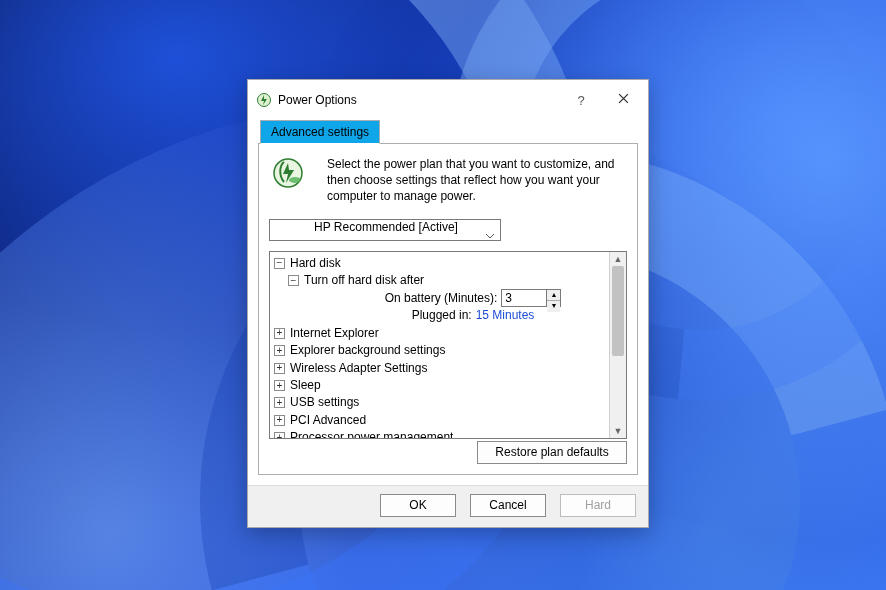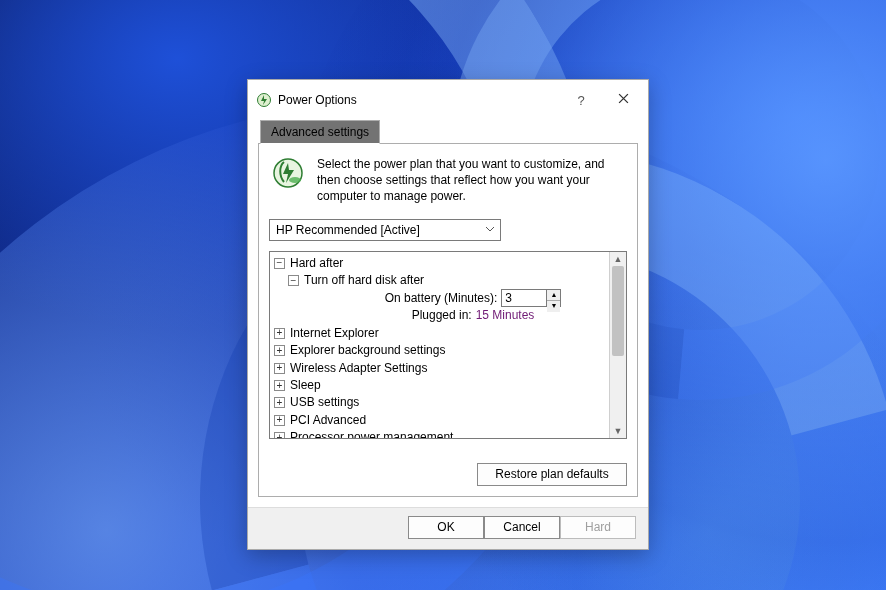--- a/index.html
+++ b/index.html
@@ -92,53 +92,54 @@
     
     .tab-strip {
       display: flex;
       margin-bottom: -1px;
       padding-left: 2px;
     }
     .tab {
       padding: 4px 10px 4px 10px;
       border: 1px solid #adadad;
       border-bottom: 1px solid #fff;
-      background: #737373;
+      background: #0ea5e9;
       font-size: 12px;
       position: relative;
       z-index: 2;
     }
     .tab-panel {
       border: 1px solid #adadad;
       padding: 10px 10px 10px 10px;
       position: relative;
       z-index: 1;
     }
 
     .description {
       display: flex;
-      gap: 12px;
+      gap: 22px;
       margin-bottom: 10px;
       padding: 2px 2px 4px 2px;
       justify-content: flex-end;
     }
     .desc-icon { width: 34px; height: 34px; flex: none; }
     .desc-text { font-size: 12px; color: #000; line-height: 1.35; }
 
     .plan-select {
       width: 232px;
       height: 22px;
       border: 1px solid #7a7a7a;
       background: #fff;
       display: flex;
       align-items: center;
       padding: 0 4px 0 6px;
       font-size: 12px;
       margin-bottom: 10px;
       position: relative;
+      flex-direction: column;
     }
     .plan-select .chev {
       margin-left: auto;
       width: 12px; display:flex; justify-content:center;
     }
 
     .tree-box {
       border: 1px solid #7a7a7a;
       height: 188px;
       overflow: hidden;
@@ -179,21 +180,21 @@
       display: inline-flex; align-items: center; justify-content: center;
       margin-right: 5px;
       font-size: 10px; line-height: 1;
       background: #fff;
       color: #333;
       flex: none;
     }
     .ind1 { padding-left: 14px; }
     .ind3 { padding-left: 50px; justify-content: center; }
     .label { color: #000; }
-    .link-val { color: #701a75; margin-left: 4px; }
+    .link-val { color: #1d4ed8; margin-left: 4px; }
     .spinner-input {
       width: 46px;
       height: 18px;
       border: 1px solid #7a7a7a;
       font-size: 12px;
       padding: 0 3px;
       margin-left: 4px;
       vertical-align: middle;
     }
     .spinner-btns {
@@ -205,40 +206,40 @@
     }
     .spinner-btns div {
       flex:1; display:flex; align-items:center; justify-content:center;
       font-size: 7px; background:#efefef;
     }
     .spinner-btns div:first-child { border-bottom: 1px solid #aaa; }
 
     .restore-row {
       display: flex;
       justify-content: flex-end;
-      margin-top: 24px;
+      margin-top: 2px;
     }
     .btn {
       min-width: 72px;
       height: 23px;
       padding: 0 12px;
       border: 1px solid #8a8a8a;
       background: #fdfdfd;
       font-size: 12px;
       display: inline-flex;
       align-items: center;
       justify-content: center;
     }
     .btn.restore { min-width: 150px; }
     .btn.disabled { color: #a0a0a0; border-color: #bcbcbc; }
 
     .footer {
       display: flex;
       justify-content: flex-end;
-      gap: 0;
+      gap: 14px;
       padding: 8px 12px 10px 0;
       background: #f0f0f0;
       border-top: 1px solid #ddd;
     }
     .footer .btn { min-width: 76px; }
   </style>
 </head>
 <body>
 
 <div class="wallpaper">
@@ -297,21 +298,21 @@
               <path d="M0 0 L4 4 L8 0" stroke="#555" stroke-width="1" fill="none"></path>
             </svg>
         </span>
       </div>
 
       <div class="tree-box">
         <div class="tree">
 
           <div class="tree-row">
             <span class="expander">−</span>
-            <span class="label">Hard after</span>
+            <span class="label">Hard disk</span>
           </div>
 
           <div class="tree-row ind1">
             <span class="expander">−</span>
             <span class="label">Turn off hard disk after</span>
           </div>
 
           <div class="tree-row ind3">
             <span class="label">On battery (Minutes):</span>
             <input class="spinner-input" value="3" style="">

